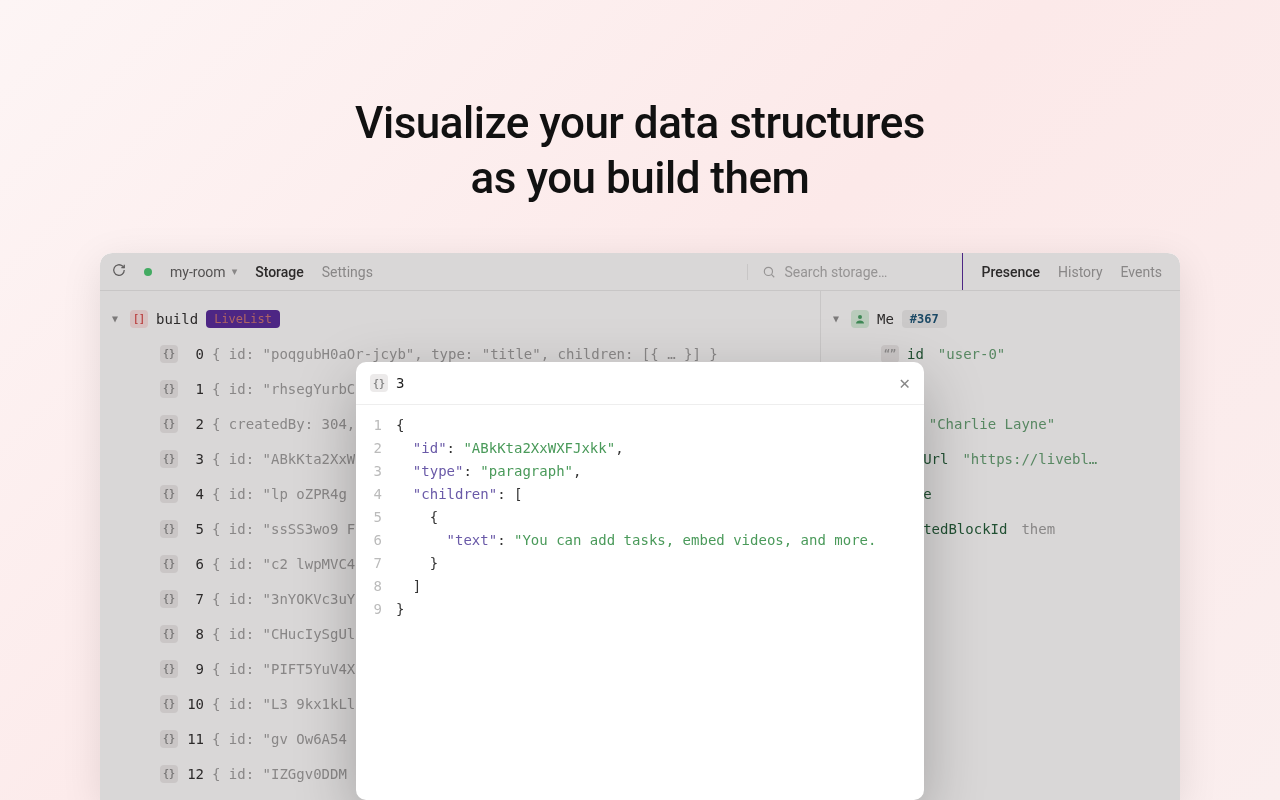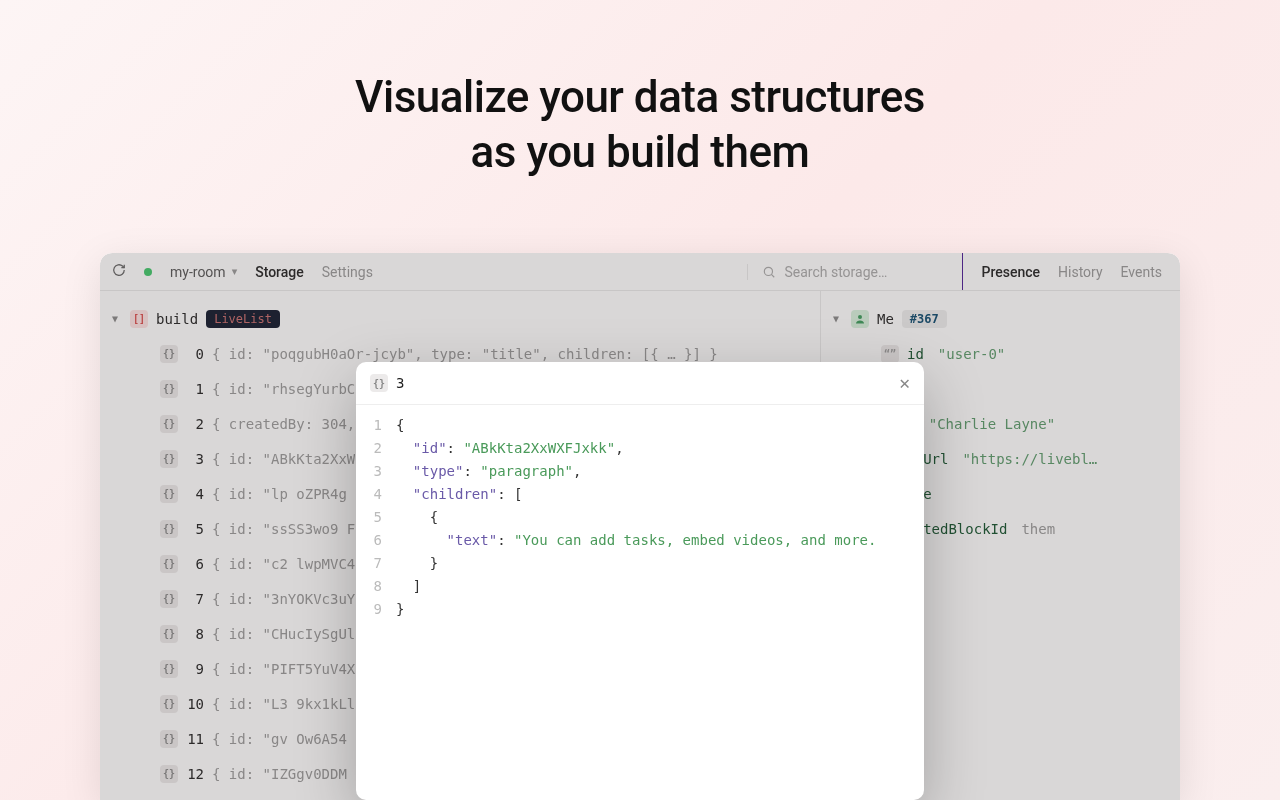--- a/index.html
+++ b/index.html
@@ -6,21 +6,21 @@
 body {
   font-family: -apple-system, BlinkMacSystemFont, "Segoe UI", Roboto, sans-serif;
   background: linear-gradient(135deg, #fdf5f5 0%, #fce9e9 50%, #faeeee 100%);
   width: 1280px;
   height: 800px;
   overflow: hidden;
   position: relative;
 }
 .headline {
   text-align: center;
-  padding-top: 70px;
+  padding-top: 96px;
   font-size: 44px;
   font-weight: 500;
   color: #111;
   line-height: 1.25;
   letter-spacing: -0.5px;
 }
 .app-container {
   position: absolute;
   top: 253px;
   left: 100px;
@@ -83,21 +83,21 @@
   display: inline-flex; align-items: center; justify-content: center;
   font-size: 10px; font-weight: 600;
   flex-shrink: 0;
 }
 .obj-icon.red { background: #fde2e2; color: #d94a4a; }
 .obj-icon.gray { background: #eceaea; color: #888; }
 .obj-icon.green { background: #d6f0dc; color: #3a9a5a; }
 .obj-icon.quote { background: #eceaea; color: #999; }
 .key { color: #222; }
 .badge {
-  background: #0f172a; color: #c96b6b;
+  background: #4c1d95; color: #c96b6b;
   padding: 2px 8px; border-radius: 4px;
   font-size: 12px; font-family: ui-monospace, monospace;
 }
 .badge-gray { background: #eeeeee; color: #0c4a6e; padding: 2px 8px; border-radius: 4px; font-size: 12px; font-weight: bold;}
 .idx { color: #222; min-width: 18px; text-align: right; }
 .code-preview { color: #999; white-space: nowrap; overflow: hidden; }
 .indent-2 { padding-left: 48px; }
 .str { color: #5a9a6a; }
 .nul { color: #999; }
 

